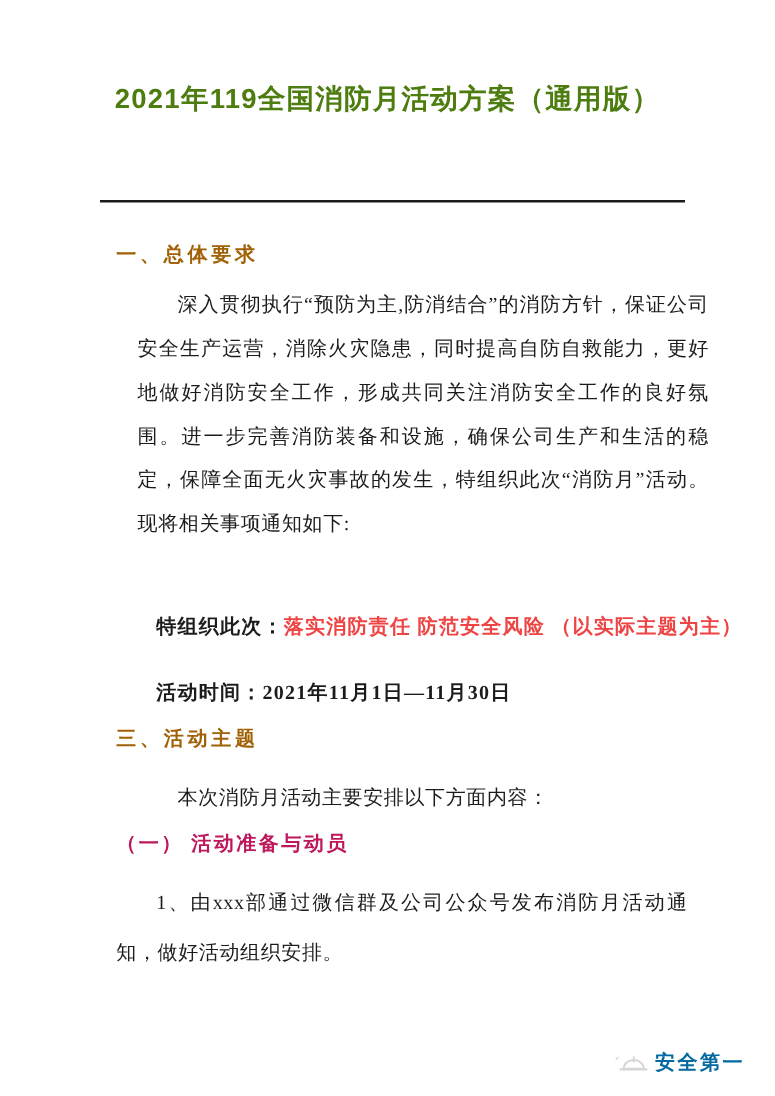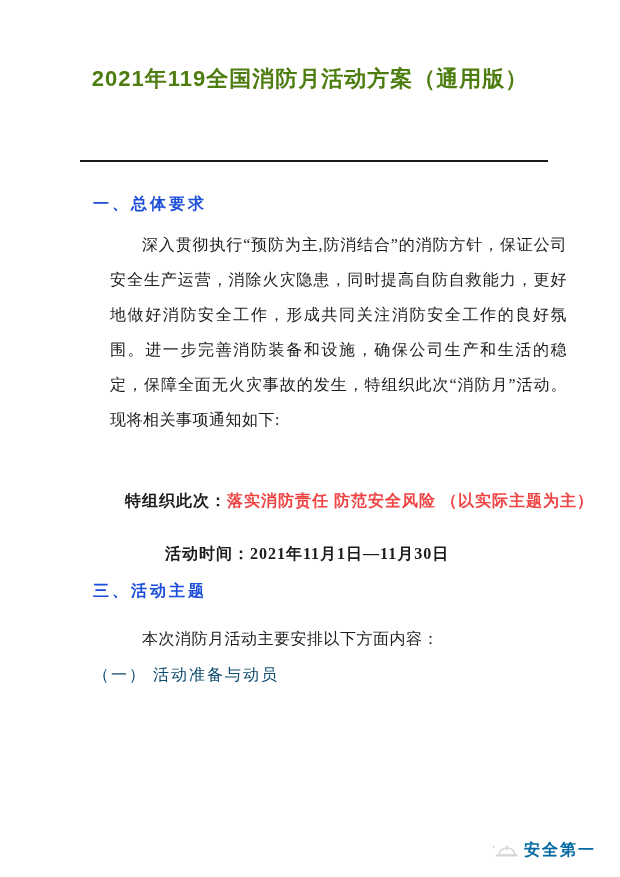--- a/index.html
+++ b/index.html
@@ -30,21 +30,21 @@
     height: 0;
     border-top: 2px solid #1b1b1b;
   }
   .h-sec {
     position: absolute;
     left: 93px;
     margin: 0;
     font-size: 16px;
     font-weight: bold;
     letter-spacing: 3px;
-    color: #1d4ed8;
+    color: #a16207;
   }
   .h-sec-1 { top: 194px; }
   .h-sec-2 { top: 446px; }
   .h-sec-3 { top: 581px; }
   .para {
     position: absolute;
     left: 110px;
     width: 457px;
     margin: 0;
     font-size: 16px;
@@ -58,30 +58,30 @@
   .label-line {
     position: absolute;
     left: 125px;
     margin: 0;
     font-size: 16px;
     font-weight: bold;
     letter-spacing: 1px;
     white-space: nowrap;
   }
   .line-theme { top: 491px; }
-  .line-time  { top: 544px; margin-left: 40px; }
+  .line-time  { top: 544px; }
   .red-value { color: #ef4444; }
   .h-sub {
     position: absolute;
     top: 665px; left: 93px;
     margin: 0;
     font-size: 16px;
-    font-weight: normal;
+    font-weight: bold;
     letter-spacing: 2px;
-    color: #0c4a6e;
+    color: #be185d;
   }
   .para-item {
     position: absolute;
     top: 703px; left: 93px;
     width: 457px;
     margin: 0;
     font-size: 16px;
     line-height: 40px;
     letter-spacing: 0.5px;
     text-align: justify;
@@ -123,20 +123,21 @@
   <p class="label-line line-time">
     <span>活动时间：</span><span>2021年11月1日—11月30日</span>
   </p>
 
   <h2 class="h-sec h-sec-3">三、活动主题</h2>
 
   <p class="para para-intro">本次消防月活动主要安排以下方面内容：</p>
 
   <h3 class="h-sub">（一） 活动准备与动员</h3>
 
+  <p class="para-item">1、由xxx部通过微信群及公司公众号发布消防月活动通知，做好活动组织安排。</p>
 
   <div class="watermark">
     <span>
       <svg width="28" height="20" viewBox="0 0 28 20" fill="none" xmlns="http://www.w3.org/2000/svg">
         <path d="M2 6 L5 4 L4 7 Z" fill="#d6d6d6"></path>
         <path d="M9 14 a8 7 0 0 1 16 0 Z" fill="none" stroke="#d6d6d6" stroke-width="1.6"></path>
         <path d="M6.5 14.5 h21" stroke="#d6d6d6" stroke-width="1.8" stroke-linecap="round"></path>
         <path d="M17 4 v5" stroke="#d6d6d6" stroke-width="1.4"></path>
       </svg>
     </span>

